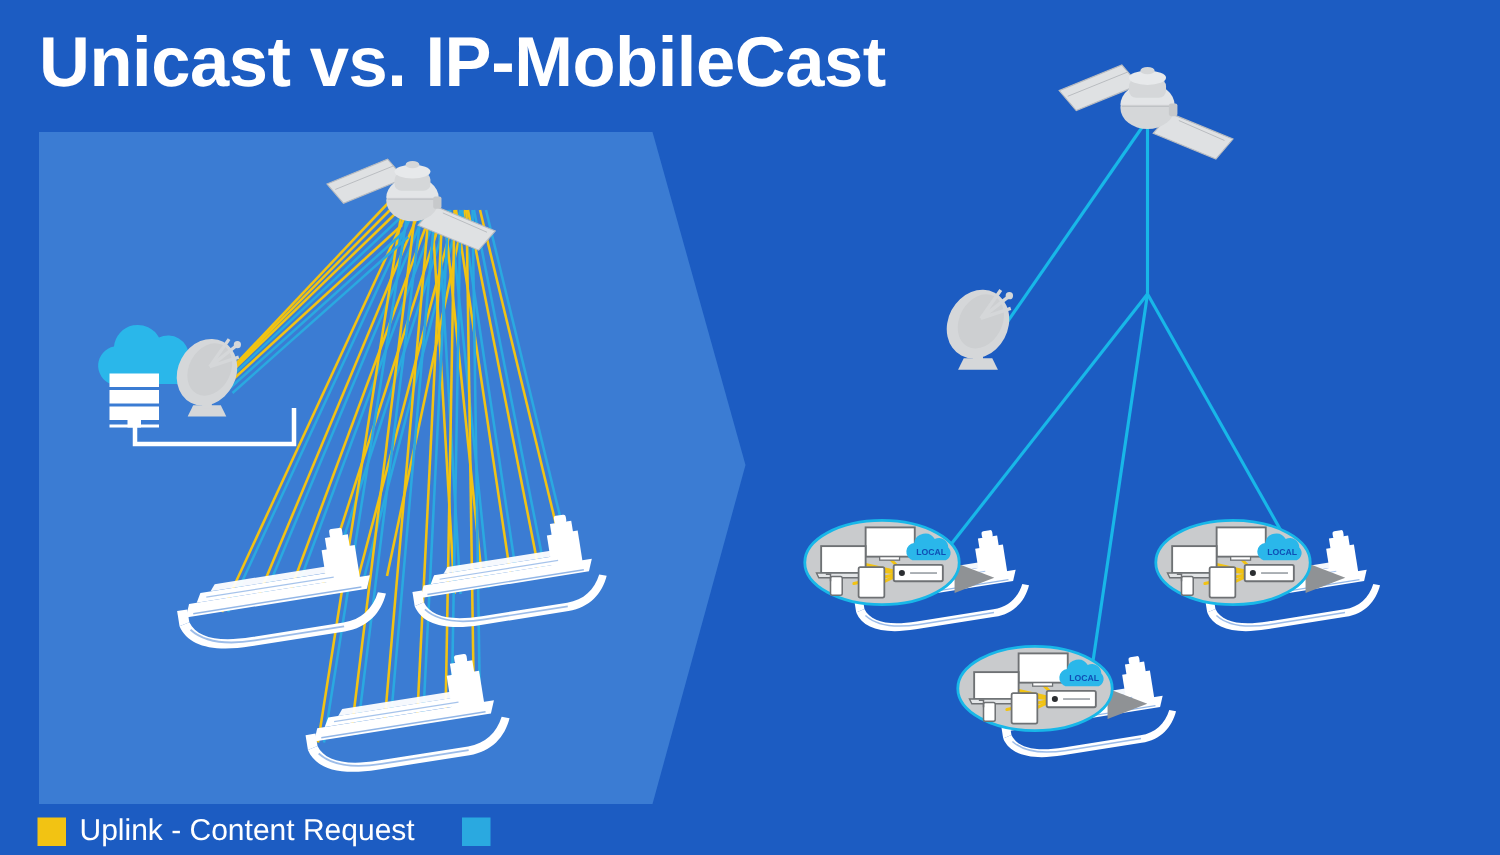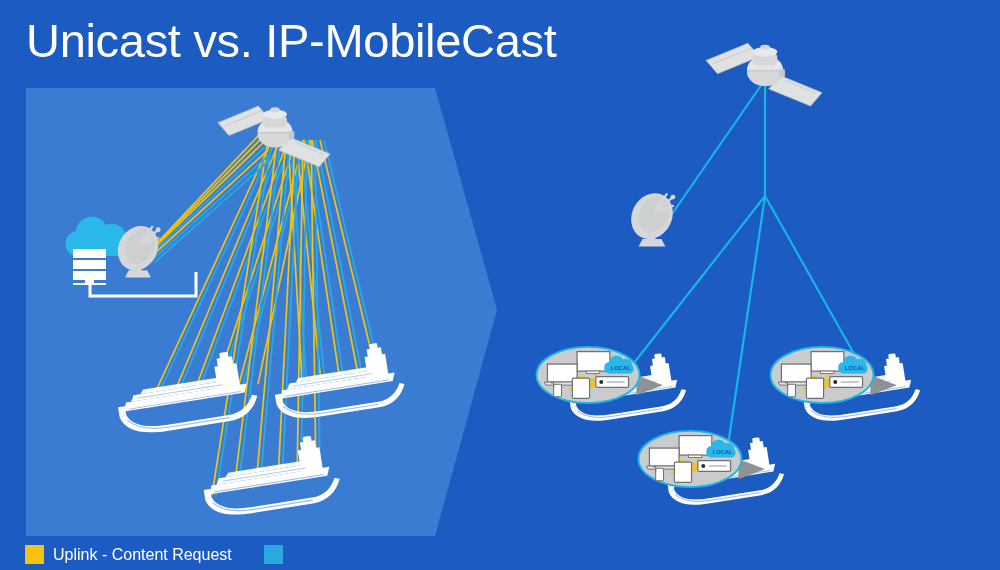--- a/index.html
+++ b/index.html
@@ -23,21 +23,21 @@
     height: 570px;
     display: block;
   }
   
   #page-title {
     position: absolute;
     left: 26px;
     top: 10px;
     font-size: 47px;
     line-height: 62px;
-    font-weight: 400;
+    font-weight: 700;
     color: #ffffff;
     letter-spacing: -0.3px;
     white-space: nowrap;
     z-index: 6;
   }
   
   #legend {
     position: absolute;
     left: 25px;
     bottom: 6px;
@@ -50,21 +50,21 @@
     display: flex;
     align-items: center;
     gap: 9px;
   }
   .legend-swatch {
     width: 19px;
     height: 19px;
     flex: 0 0 auto;
   }
   .legend-label {
-    font-size: 16px;
+    font-size: 20px;
     color: #ffffff;
     white-space: nowrap;
     line-height: 19px;
   }
   
   .sr {
     position: absolute;
     width: 1px;
     height: 1px;
     overflow: hidden;

